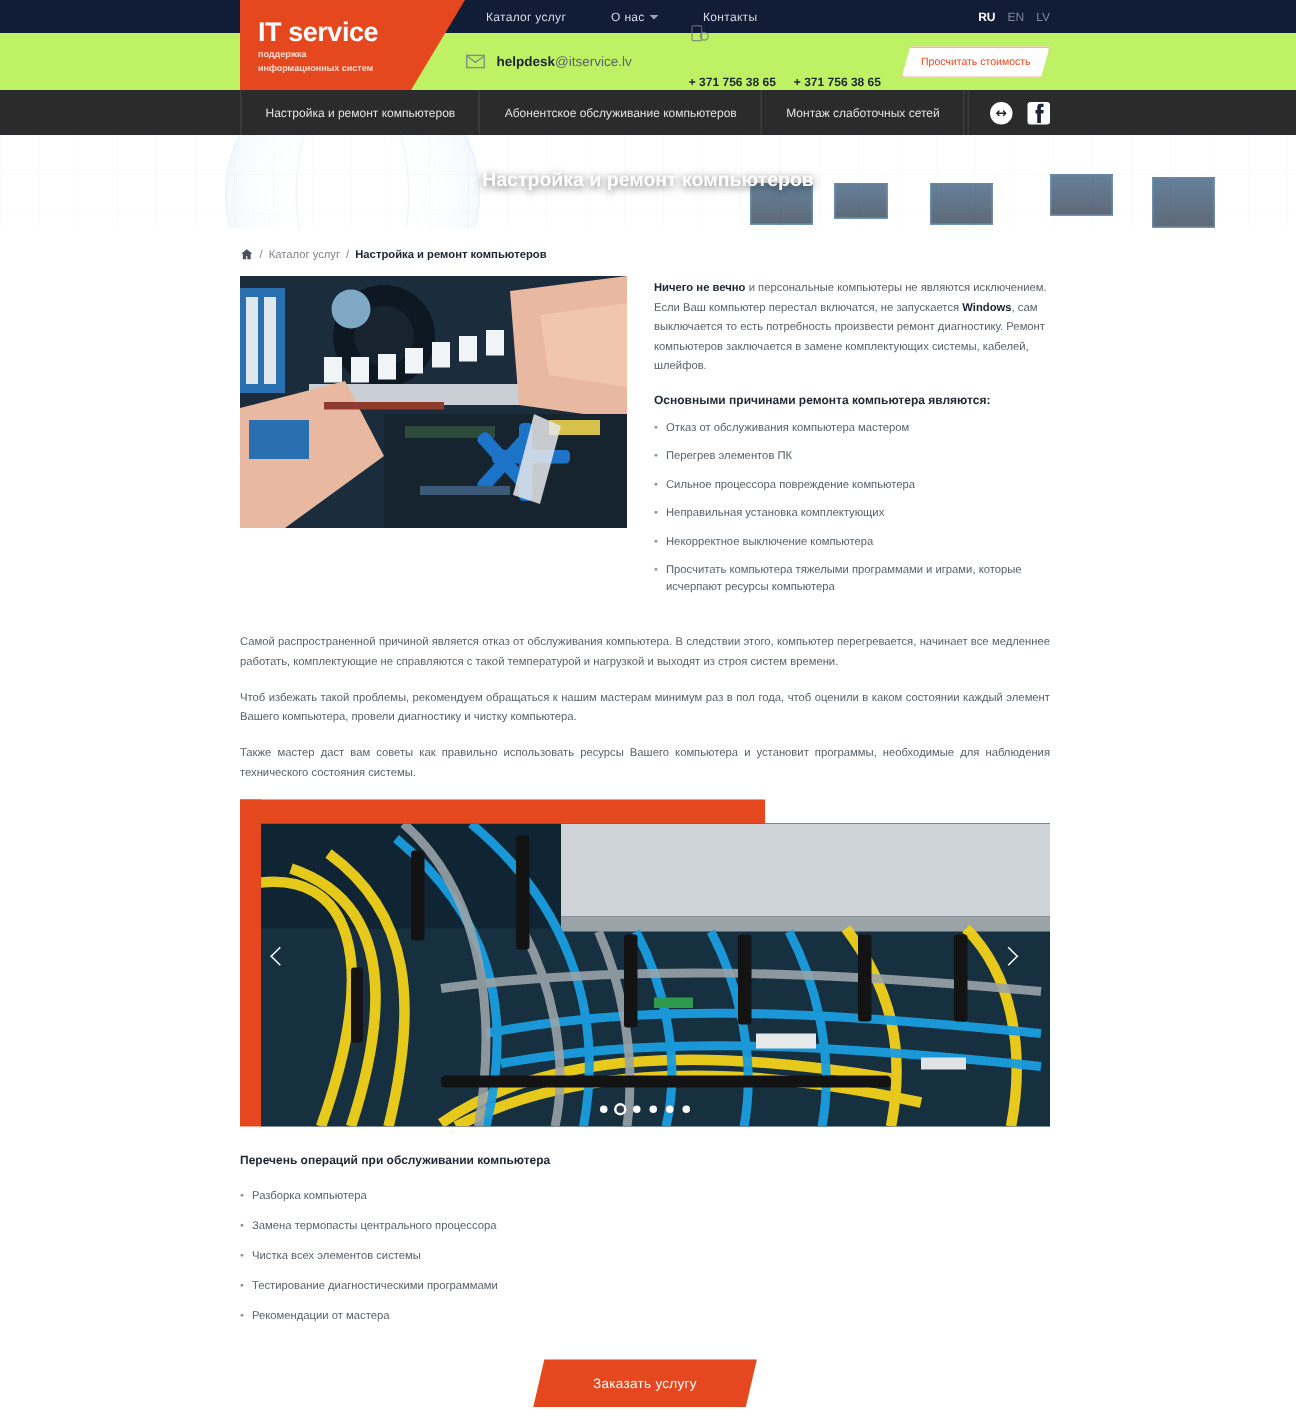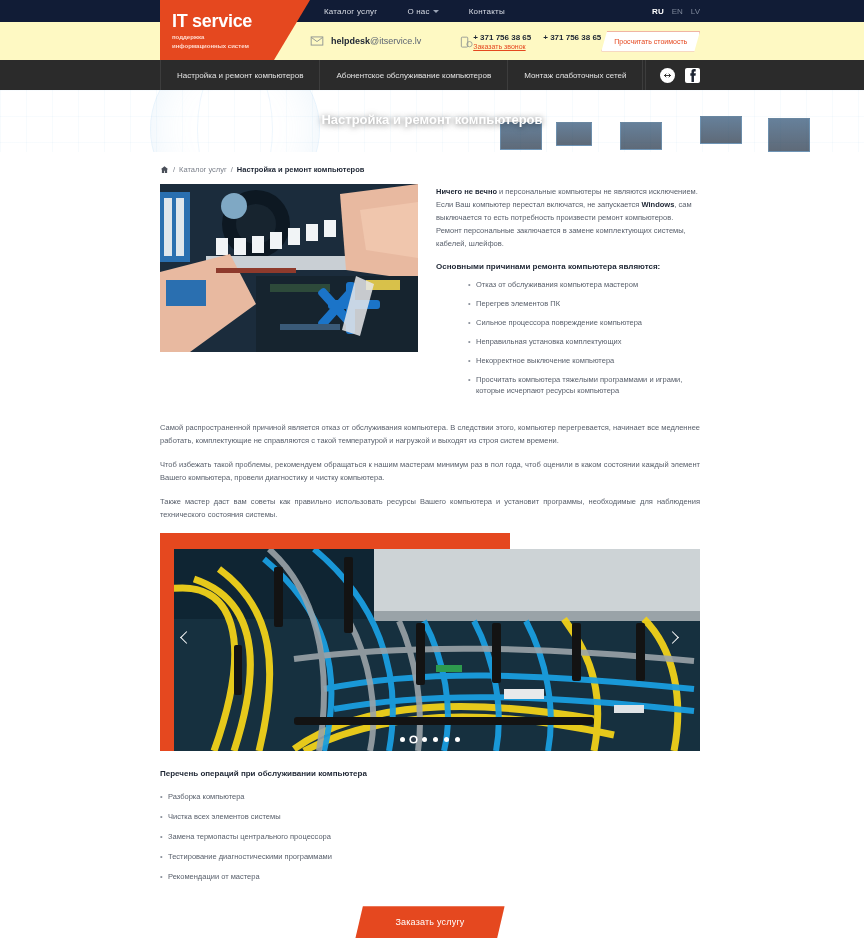--- a/index.html
+++ b/index.html
@@ -27,35 +27,35 @@
     color: #d7dbe4; font-size: 8px; text-decoration: none; letter-spacing: .2px;
     display: flex; align-items: center; gap: 3px; white-space: nowrap;
   }
   .caret { display:inline-block; width:0;height:0;border-left:3px solid transparent;
            border-right:3px solid transparent;border-top:3px solid #9aa3b5; }
   .langs { position:absolute; right: 0; top: 0; bottom:0; display:flex; align-items:center; gap:8px; }
   .langs a { font-size: 8px; text-decoration:none; color:#7c8699; font-weight:400;}
   .langs a.active { color:#ffffff; font-weight:700; }
 
   
-  .header { position: relative; height: 38px; background: #fef9c3; text-decoration: underline; }
+  .header { position: relative; height: 38px; background: #bef264; text-decoration: underline; }
   .logo-block {
     position: absolute; left: 160px; top: -22px; width: 150px; height: 60px;
     background: #e5481f; z-index: 5;
     clip-path: polygon(0 0, 100% 0, 76% 100%, 0 100%);
     padding: 12px 0 0 12px;
   }
   .logo-title { color:#fff; font-size: 18px; font-weight: 700; letter-spacing: -0.3px; line-height: 1; }
   .logo-sub { color:#ffd9cd; font-size: 6px; font-weight:700; line-height: 1.45; margin-top: 3px; width: 86px; }
 
   .header-inner { position:absolute; left: 310px; right: 164px; top:0; bottom:0; display:flex; align-items:center; }
   .hdr-mail { display:flex; align-items:center; gap:7px; }
   .hdr-mail .txt { font-size: 9px; color:#5b6472; }
   .hdr-mail .txt b { color:#1d2533; font-weight:700; }
-  .hdr-phones { display:flex; align-items:flex-end; gap:0; margin-left: 38px; }
+  .hdr-phones { display:flex; align-items:flex-start; gap:20px; margin-left: 38px; flex-direction: column; }
   .phone-col { display:flex; flex-direction: column; gap: 1px; }
   .phone-row { display:flex; gap: 12px; }
   .phone-row a { font-size:8px; color:#1d2533; font-weight:700; text-decoration:none; white-space:nowrap; }
   .callback { font-size:7px; color:#e5481f; text-decoration: underline; }
   .calc-btn {
     margin-left: auto; border:1px solid #f0b5a3; color:#e5481f; font-size:7px;
     padding: 6px 12px; background:#fff; white-space:nowrap;
     clip-path: polygon(6% 0, 100% 0, 94% 100%, 0 100%);
   }
   .icon-env, .icon-phone { width: 14px; height: 14px; flex: 0 0 14px; opacity:.75; }
@@ -104,21 +104,21 @@
 
   .intro { display:flex; gap: 18px; align-items:flex-start; }
   .intro-photo {
     width: 258px; height: 168px; flex: 0 0 258px; overflow:hidden; position:relative;
     background:#14202e;
   }
   .intro-text { flex:1; padding-top: 2px; }
   .intro-text p { font-size: 7.5px; color:#59606c; line-height: 1.72; }
   .intro-text p b { color:#1d2533; font-weight:700; }
   .sub-h { font-size: 8px; color:#1d2533; font-weight:700; margin: 12px 0 9px; }
-  ul.dotlist { list-style:none;margin-left:32px; }
+  ul.dotlist { list-style:none; }
   ul.dotlist li { font-size: 7.5px; color:#59606c; line-height: 1.45; margin-bottom: 8px; padding-left: 8px; position: relative; }
   ul.dotlist li:before { content:'•'; position:absolute; left: 0; color:#8d939d; }
 
   .body-paras { padding-top: 16px; }
   .body-paras p { font-size: 7.5px; color:#59606c; line-height: 1.75; text-align: justify; margin-bottom: 11px; }
 
   
   .slider-wrap { position: relative; margin-top: 12px; height: 218px; }
   .slider-frame { position:absolute; left: 0; top: 0; width: 350px; height: 16px; background:#e5481f; }
   .slider-frame2 { position:absolute; left: 0; top: 0; width: 14px; height: 218px; background:#e5481f; }
@@ -284,21 +284,21 @@
             <rect x="172" y="100" width="9" height="48" rx="3" transform="rotate(42 176 124)"></rect>
           </g>
           <path d="M196 92 L214 100 L200 152 L182 146 Z" fill="#e6e8ea" opacity=".85"></path>
           <rect x="6" y="96" width="40" height="26" fill="#2a6fb0"></rect>
           <rect x="120" y="140" width="60" height="6" fill="#3a5a78"></rect>
           <rect x="56" y="84" width="80" height="5" fill="#8e3a2c"></rect>
         </svg>
       </div>
 
       <div class="intro-text">
-        <p><b>Ничего не вечно</b><span> и персональные компьютеры не являются исключением. Если Ваш компьютер перестал включатся, не запускается </span><b>Windows</b><span>, сам выключается то есть потребность произвести ремонт компьютеров. Ремонт персональные заключается в замене комплектующих системы, кабелей, шлейфов.</span></p>
+        <p><b>Ничего не вечно</b><span> и персональные компьютеры не являются исключением. Если Ваш компьютер перестал включатся, не запускается </span><b>Windows</b><span>, сам выключается то есть потребность произвести ремонт диагностику. Ремонт компьютеров заключается в замене комплектующих системы, кабелей, шлейфов.</span></p>
         <div class="sub-h">Основными причинами ремонта компьютера являются:</div>
         <ul class="dotlist">
           <li>Отказ от обслуживания компьютера мастером</li>
           <li>Перегрев элементов ПК</li>
           <li>Сильное процессора повреждение компьютера</li>
           <li>Неправильная установка комплектующих</li>
           <li>Некорректное выключение компьютера</li>
           <li>Просчитать компьютера тяжелыми программами и играми, которые исчерпают ресурсы компьютера</li>
         </ul>
       </div>
@@ -371,22 +371,22 @@
         <span></span>
         <span></span>
         <span></span>
       </div>
     </div>
 
     <div class="ops">
       <h3>Перечень операций при обслуживании компьютера</h3>
       <ul>
         <li>Разборка компьютера</li>
+        <li>Замена термопасты центрального процессора</li>
         <li>Чистка всех элементов системы</li>
-        <li>Замена термопасты центрального процессора</li>
         <li>Тестирование диагностическими программами</li>
         <li>Рекомендации от мастера</li>
       </ul>
     </div>
 
     <div class="cta-wrap">
       <button class="cta">Заказать услугу</button>
     </div>
   </div>
 

